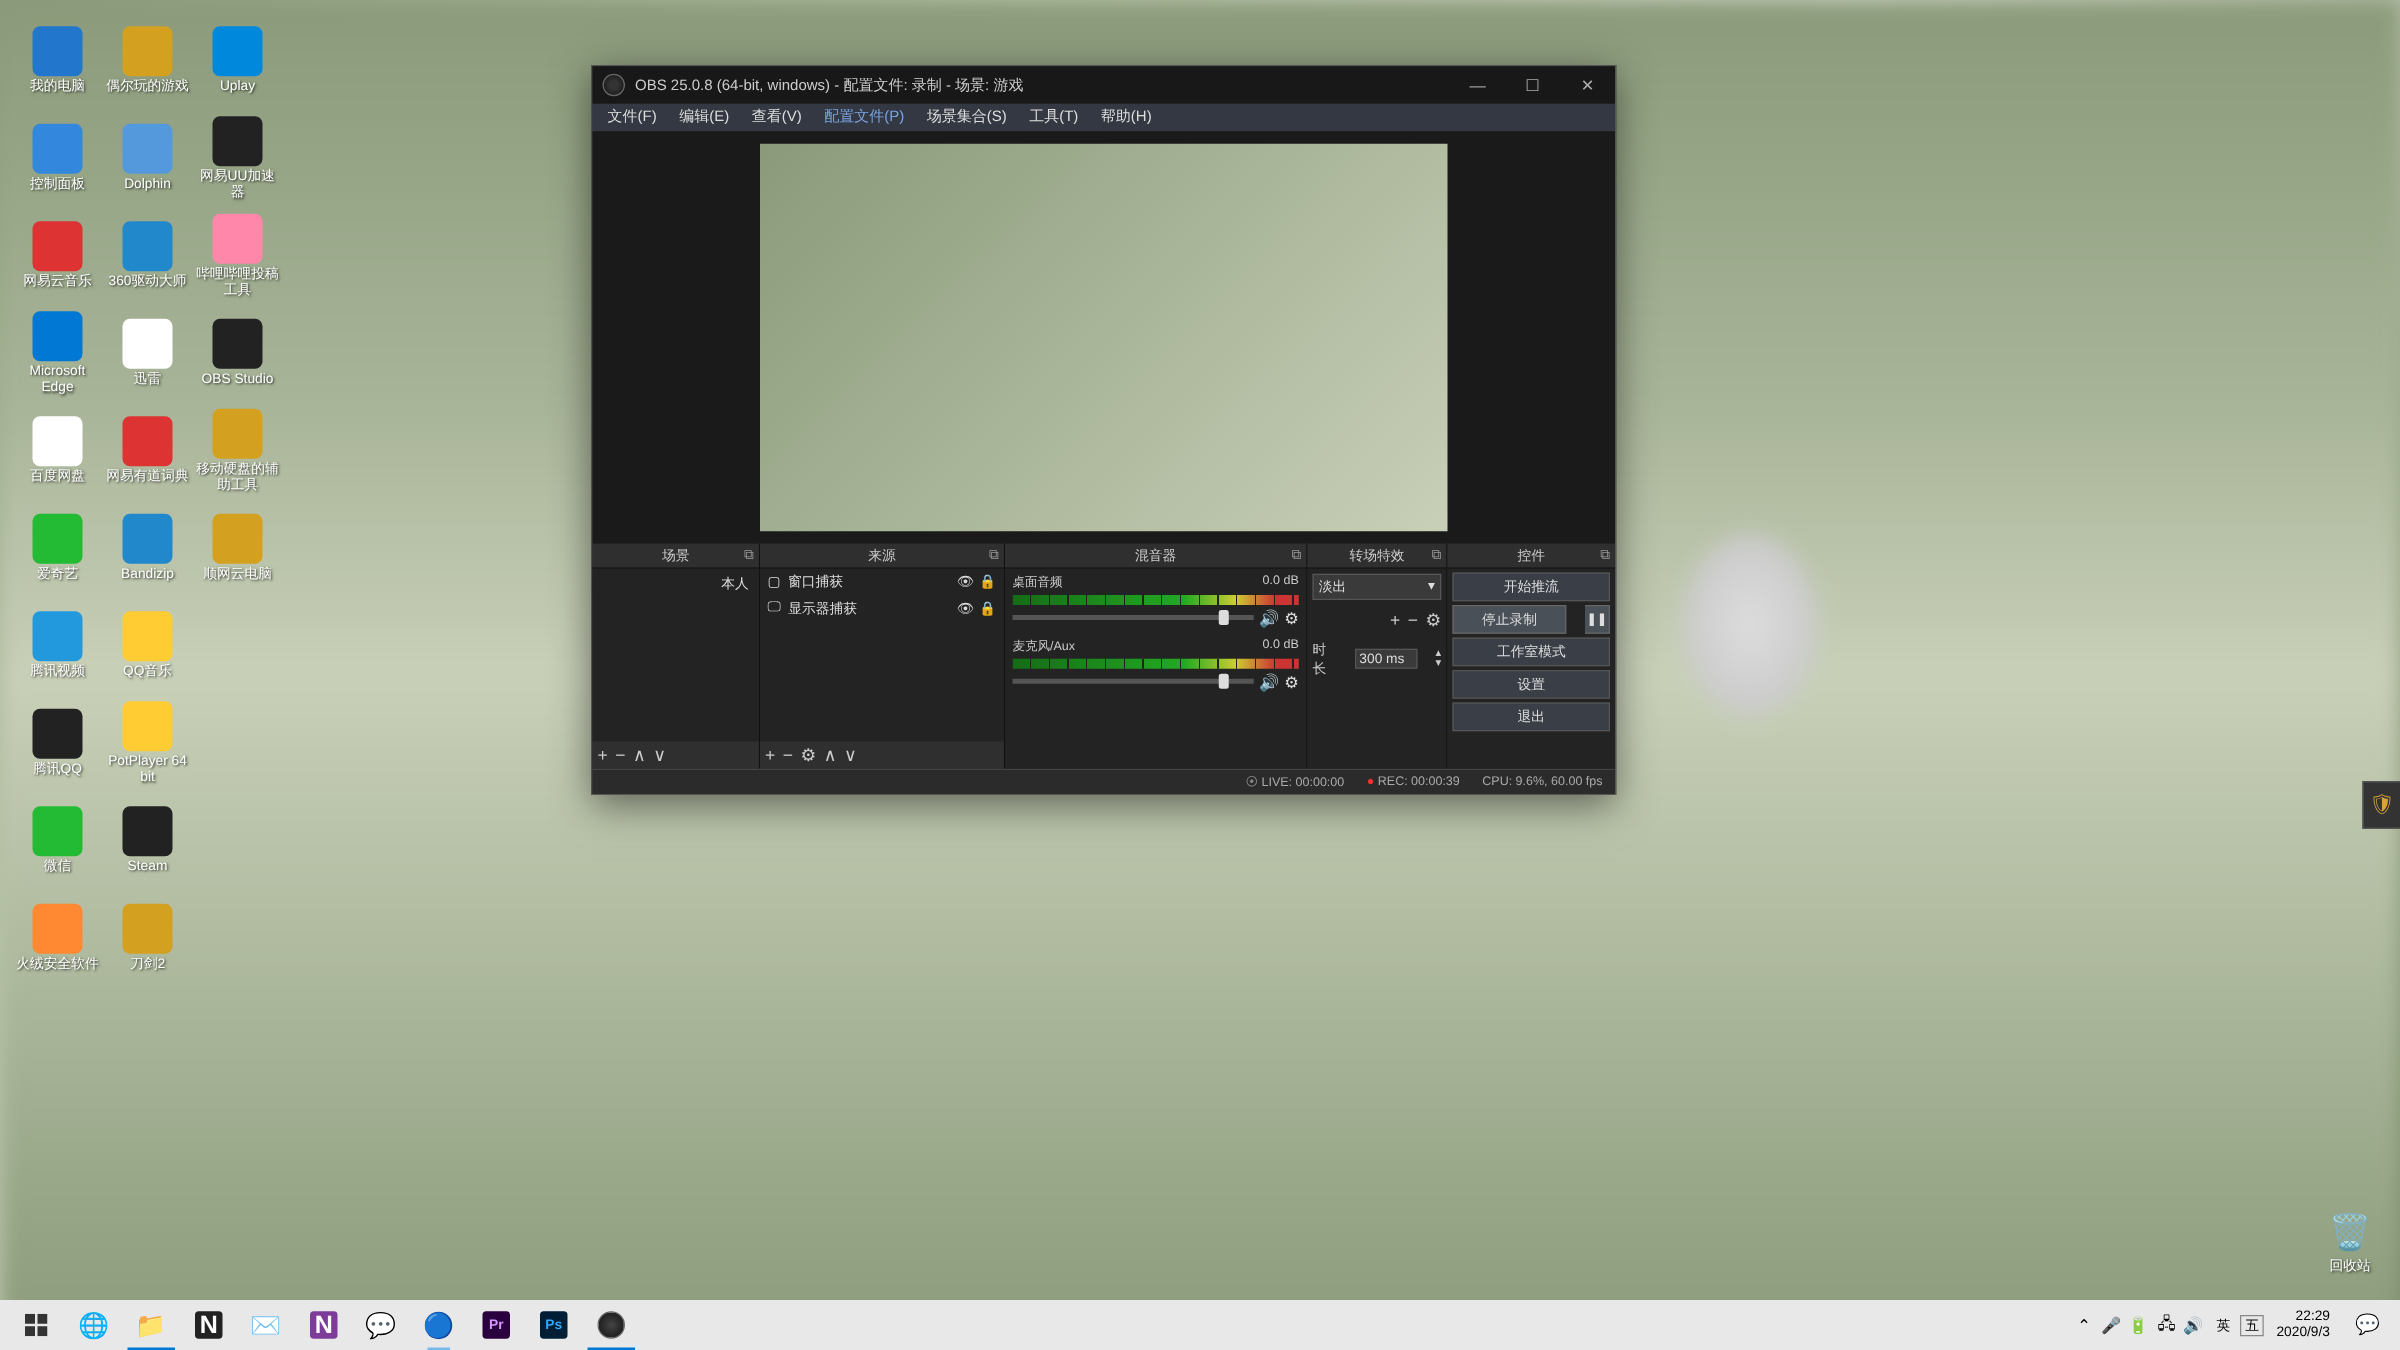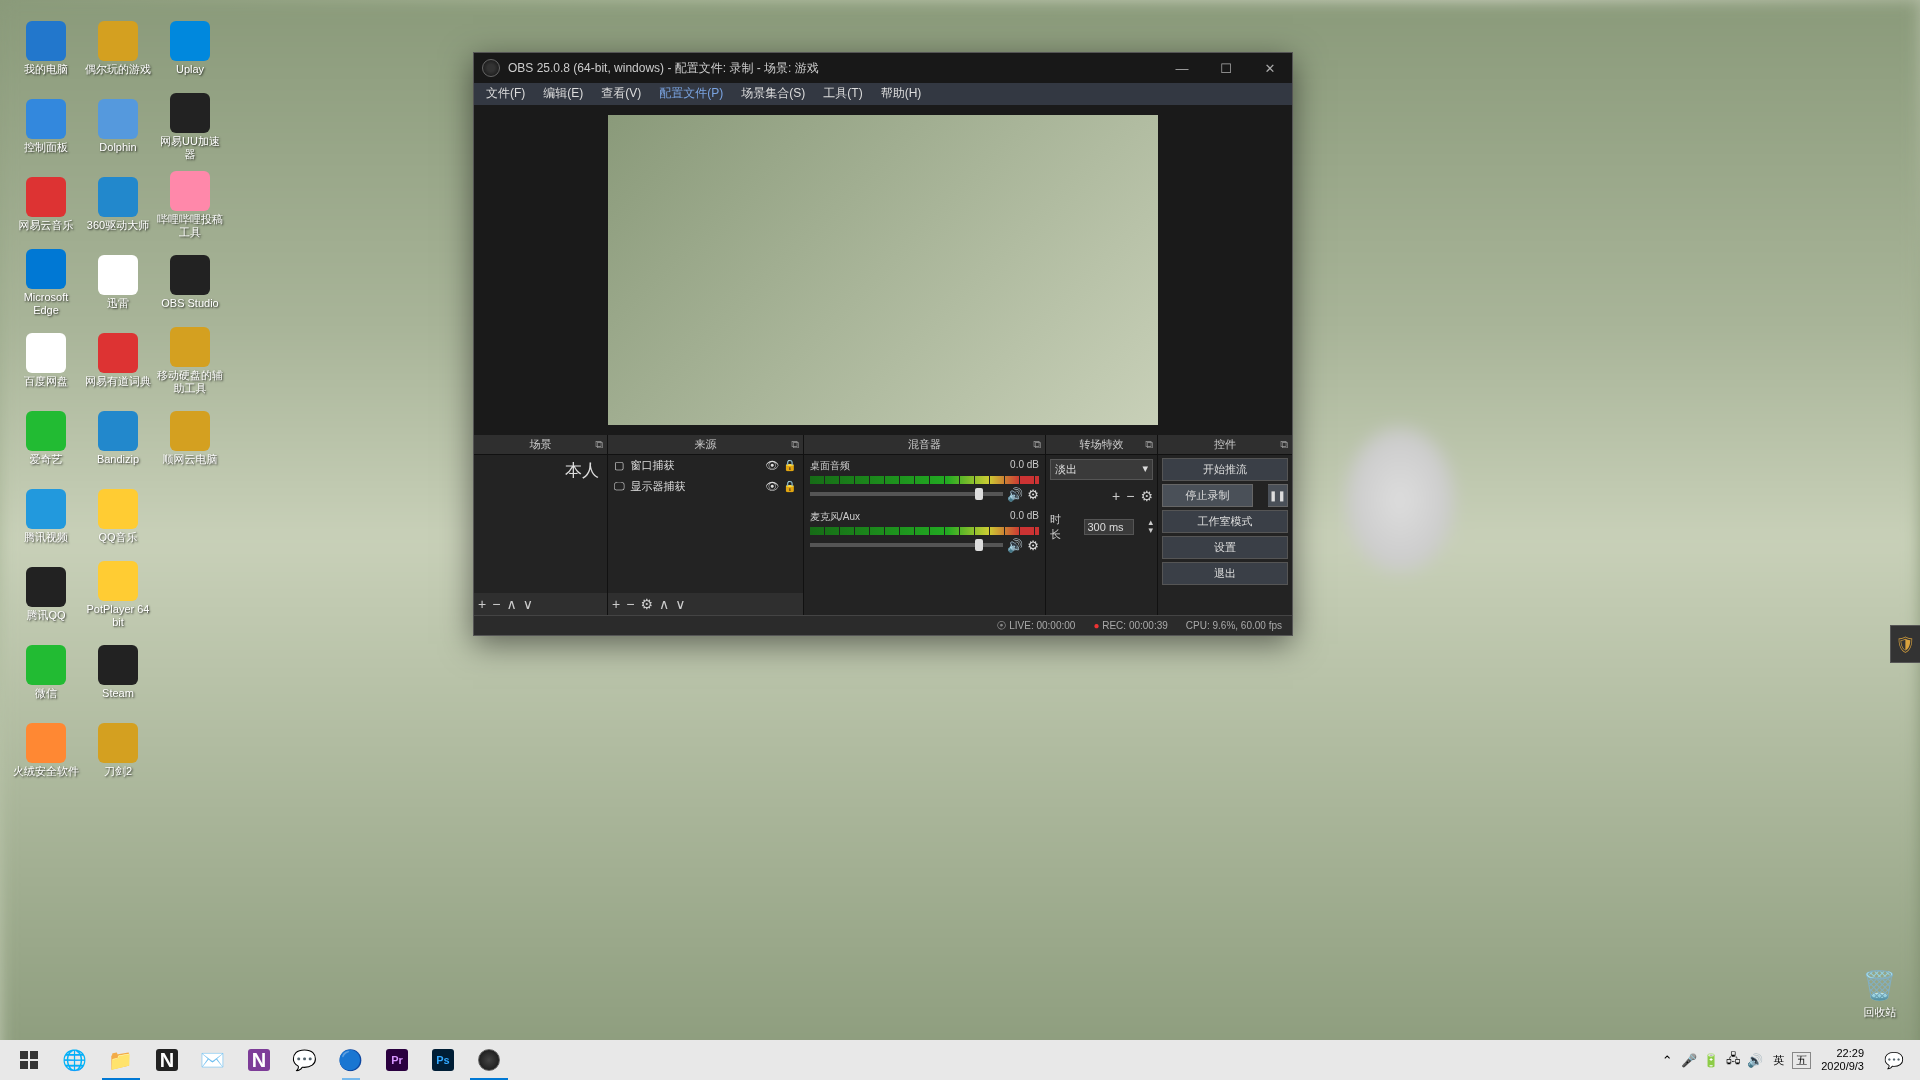--- a/index.html
+++ b/index.html
@@ -46,21 +46,21 @@
 .dock-body { flex: 1; background: #232323; overflow: hidden; position: relative; }
 .dock-footer { height: 22px; background: #2f2f2f; display: flex; align-items: center; padding: 0 4px; gap: 6px; }
 .dock-footer span { color: #ccc; font-size: 14px; cursor: pointer; }
 
 .dock-scenes { width: 134px; text-align: right; }
 .dock-sources { width: 196px; }
 .dock-mixer { width: 242px; }
 .dock-transitions { width: 112px; }
 .dock-controls { flex: 1; border-right: none; }
 
-.scene-item { padding: 4px 8px; color: #ddd; font-size: 17px; background: #232323; }
+.scene-item { padding: 4px 8px; color: #ddd; font-size: 11px; background: #232323; }
 
 .source-item { display: flex; align-items: center; padding: 3px 6px; color: #ddd; font-size: 11px; gap: 6px; }
 .source-item .src-icon { font-size: 11px; }
 .source-item .src-controls { margin-left: auto; display: flex; gap: 4px; }
 .source-item .src-controls span { font-size: 11px; cursor: pointer; }
 
 .mixer-channel { padding: 4px 6px; }
 .mixer-channel .mixer-header { display: flex; font-size: 10px; color: #ccc; }
 .mixer-channel .mixer-header .db { margin-left: auto; }
 .mixer-meter { height: 8px; background: linear-gradient(90deg, #166b16 0%, #2a2 60%, #cc3 78%, #c33 92%); margin: 3px 0; position: relative; }

